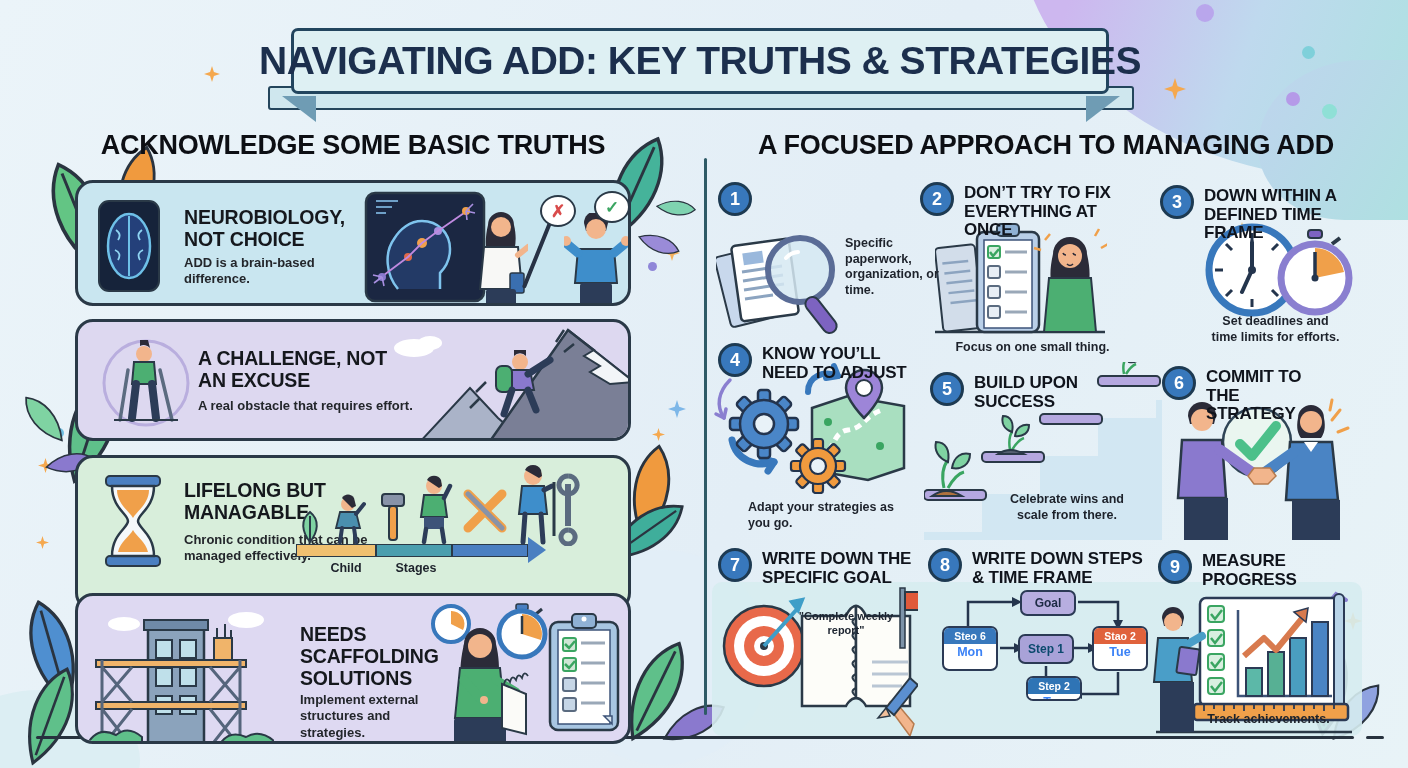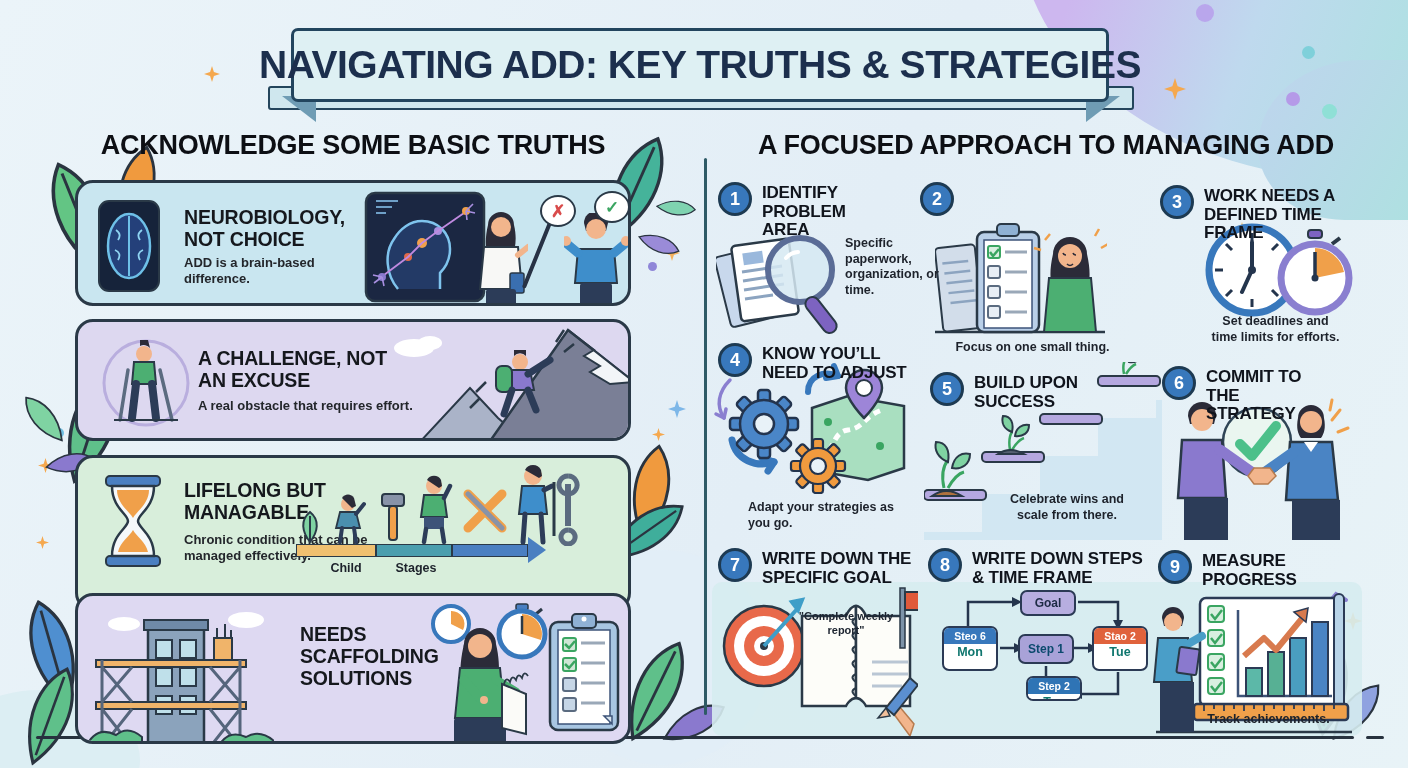--- a/index.html
+++ b/index.html
@@ -23,21 +23,21 @@
   .sparkle { z-index:1; clip-path:polygon(50% 0,62% 38%,100% 50%,62% 62%,50% 100%,38% 62%,0 50%,38% 38%); }
   .ring { border-radius:50%; z-index:1; }
   svg.leaf { z-index:1; overflow:visible; }
 
   
   .ribbon-back { left:268px; top:86px; width:866px; height:24px; background:#cfe7ee;
                  border:2px solid #24455c; border-radius:3px; z-index:3; }
   .fold { width:34px; height:26px; background:#6f9cb4; z-index:4; }
   .fold-l { left:282px; top:96px; clip-path:polygon(0 0,100% 0,100% 100%); }
   .fold-r { left:1086px; top:96px; clip-path:polygon(0 0,100% 0,0 100%); }
-  .ribbon-main { left:291px; top:28px; width:818px; height:74px; background:#def0f3;
+  .ribbon-main { left:291px; top:28px; width:818px; height:66px; background:#def0f3;
                  border:3.5px solid #22455e; border-radius:7px; z-index:5;
                  display:flex; align-items:center; justify-content:center; }
   .banner-title { font-size:39px; font-weight:800; letter-spacing:-.5px; color:#1c2f4d; white-space:nowrap; }
 
   
   .col-hdr { font-size:27px; font-weight:800; letter-spacing:-.3px; color:#0d0f14; text-align:center; z-index:2; }
   .divider { left:704px; top:158px; width:3px; height:557px; background:#2e5a66; border-radius:2px; z-index:1; }
   .bottom-line { left:36px; top:736px; width:1318px; height:3px; background:#27323e; border-radius:2px; z-index:2; }
   .bottom-dash { left:1366px; top:736px; width:18px; height:3px; background:#27323e; border-radius:2px; z-index:2; }
 
@@ -55,21 +55,21 @@
          color:#fff; font-weight:800; font-size:18px; display:flex; align-items:center;
          justify-content:center; flex:none; }
   .step-title { font-size:17px; font-weight:800; line-height:1.1; color:#10141c; padding-top:2px; letter-spacing:-.2px; }
   .cap { font-size:12.5px; font-weight:700; line-height:1.25; color:#1d222b; z-index:3; }
 
   
   .flow { z-index:3; }
   .fbox { position:absolute; border:2px solid #2b3a55; border-radius:7px; overflow:hidden;
           text-align:center; background:#fff; }
   .fbox .fh { font-size:10.5px; font-weight:800; padding:2px 0; }
-  .fbox .fb { font-size:12.5px; font-weight:800; color:#0f766e; padding:1px 0; background:#fff; }
+  .fbox .fb { font-size:12.5px; font-weight:800; color:#3b82f6; padding:1px 0; background:#fff; }
   .fgoal { background:#b7aee0; font-size:12px; font-weight:800; color:#1d2b45;
            display:flex; align-items:center; justify-content:center; }
   .fmid  { background:#a9a2d8; font-size:12px; font-weight:800; color:#0c4a6e;
            display:flex; align-items:center; justify-content:center; }
 </style>
 </head>
 <body>
 
 <div class="stage">
 
@@ -303,20 +303,21 @@
       <rect x="94" y="66" width="16" height="18" fill="#bfe0ea" stroke="#2a3947" stroke-width="2"></rect>
       <rect x="70" y="94" width="16" height="18" fill="#bfe0ea" stroke="#2a3947" stroke-width="2"></rect>
       <rect x="94" y="94" width="16" height="18" fill="#bfe0ea" stroke="#2a3947" stroke-width="2"></rect>
       <rect x="10" y="58" width="150" height="7" fill="#f0b46a" stroke="#2a3947" stroke-width="2"></rect>
       <rect x="10" y="100" width="150" height="7" fill="#f0b46a" stroke="#2a3947" stroke-width="2"></rect>
       <path d="M16 58 v87 M154 58 v87 M16 65 l30 35 M46 65 l-30 35 M124 65 l30 35 M154 65 l-30 35 M16 107 l30 38 M46 107 l-30 38 M124 107 l30 38 M154 107 l-30 38" stroke="#55657c" stroke-width="3" fill="none"></path>
       <path d="M0 145 q10 -22 30 -12 q12 -10 26 2 l0 10 Z" fill="#5fc08a" stroke="#2a3947" stroke-width="2"></path>
       <path d="M132 145 q10 -18 28 -10 q14 -8 28 4 l0 6 Z" fill="#5fc08a" stroke="#2a3947" stroke-width="2"></path>
     </svg>
     <div class="abs card-title" style="left:222px;top:28px;width:160px;">NEEDS SCAFFOLDING SOLUTIONS</div>
+    <div class="abs card-sub" style="left:222px;top:96px;width:135px;">Implement external structures and strategies.</div>
     <svg class="abs" style="left:350px;top:8px;" width="46" height="52" viewBox="0 0 46 52">
       <circle cx="23" cy="20" r="18" fill="#fff" stroke="#3878bc" stroke-width="4"></circle>
       <path d="M23 20 L23 7 A13 13 0 0 1 35 26 Z" fill="#f0a04a"></path>
       <circle cx="40" cy="42" r="3.5" fill="none" stroke="#5b6b80" stroke-width="2"></circle>
       <circle cx="44" cy="49" r="2" fill="none" stroke="#5b6b80" stroke-width="2"></circle>
     </svg>
     <svg class="abs" style="left:418px;top:6px;" width="52" height="58" viewBox="0 0 52 58">
       <rect x="20" y="2" width="12" height="6" rx="2" fill="#4a7fc1" stroke="#2a3947" stroke-width="1.5"></rect>
       <path d="M40 12 l6 -5" stroke="#2a3947" stroke-width="3"></path>
       <circle cx="26" cy="32" r="23" fill="#fff" stroke="#3878bc" stroke-width="5"></circle>
@@ -344,28 +345,28 @@
         <path d="M17 52 l4 4 6 -7" stroke="#3aa561" stroke-width="2.5" fill="none"></path>
       <rect x="15" y="66" width="13" height="13" rx="2" fill="#c6d6e6" stroke="#5b6b80" stroke-width="2"></rect>
       <rect x="15" y="86" width="13" height="13" rx="2" fill="#c6d6e6" stroke="#5b6b80" stroke-width="2"></rect>
       <path d="M33 31 h24 M33 51 h24 M33 71 h24 M33 91 h24" stroke="#9aa8b8" stroke-width="3"></path>
       <path d="M56 104 l8 8 v-8 z" fill="#d8e4ee" stroke="#3d5378" stroke-width="1.5"></path>
     </svg>
   </div>
 
   <div class="abs step-head" style="left:718px;top:182px;">
     <div class="num">1</div>
-    <div class="step-title" style="width:128px;">IDENTIFY PROBLEM AREA</div>
   </div>
   <div class="abs step-head" style="left:920px;top:182px;">
     <div class="num">2</div>
+    <div class="step-title" style="width:180px;">DON’T TRY TO FIX EVERYTHING AT ONCE</div>
   </div>
   <div class="abs step-head" style="left:1160px;top:185px;">
     <div class="num">3</div>
-    <div class="step-title" style="width:175px;">WORK NEEDS A DEFINED TIME FRAME</div>
+    <div class="step-title" style="width:175px;">DOWN WITHIN A DEFINED TIME FRAME</div>
   </div>
   <div class="abs step-head" style="left:718px;top:343px;">
     <div class="num">4</div>
     <div class="step-title" style="width:145px;">KNOW YOU’LL NEED TO ADJUST</div>
   </div>
   <div class="abs step-head" style="left:930px;top:372px;">
     <div class="num">5</div>
     <div class="step-title" style="width:110px;">BUILD UPON SUCCESS</div>
   </div>
   <div class="abs step-head" style="left:1162px;top:366px;">

